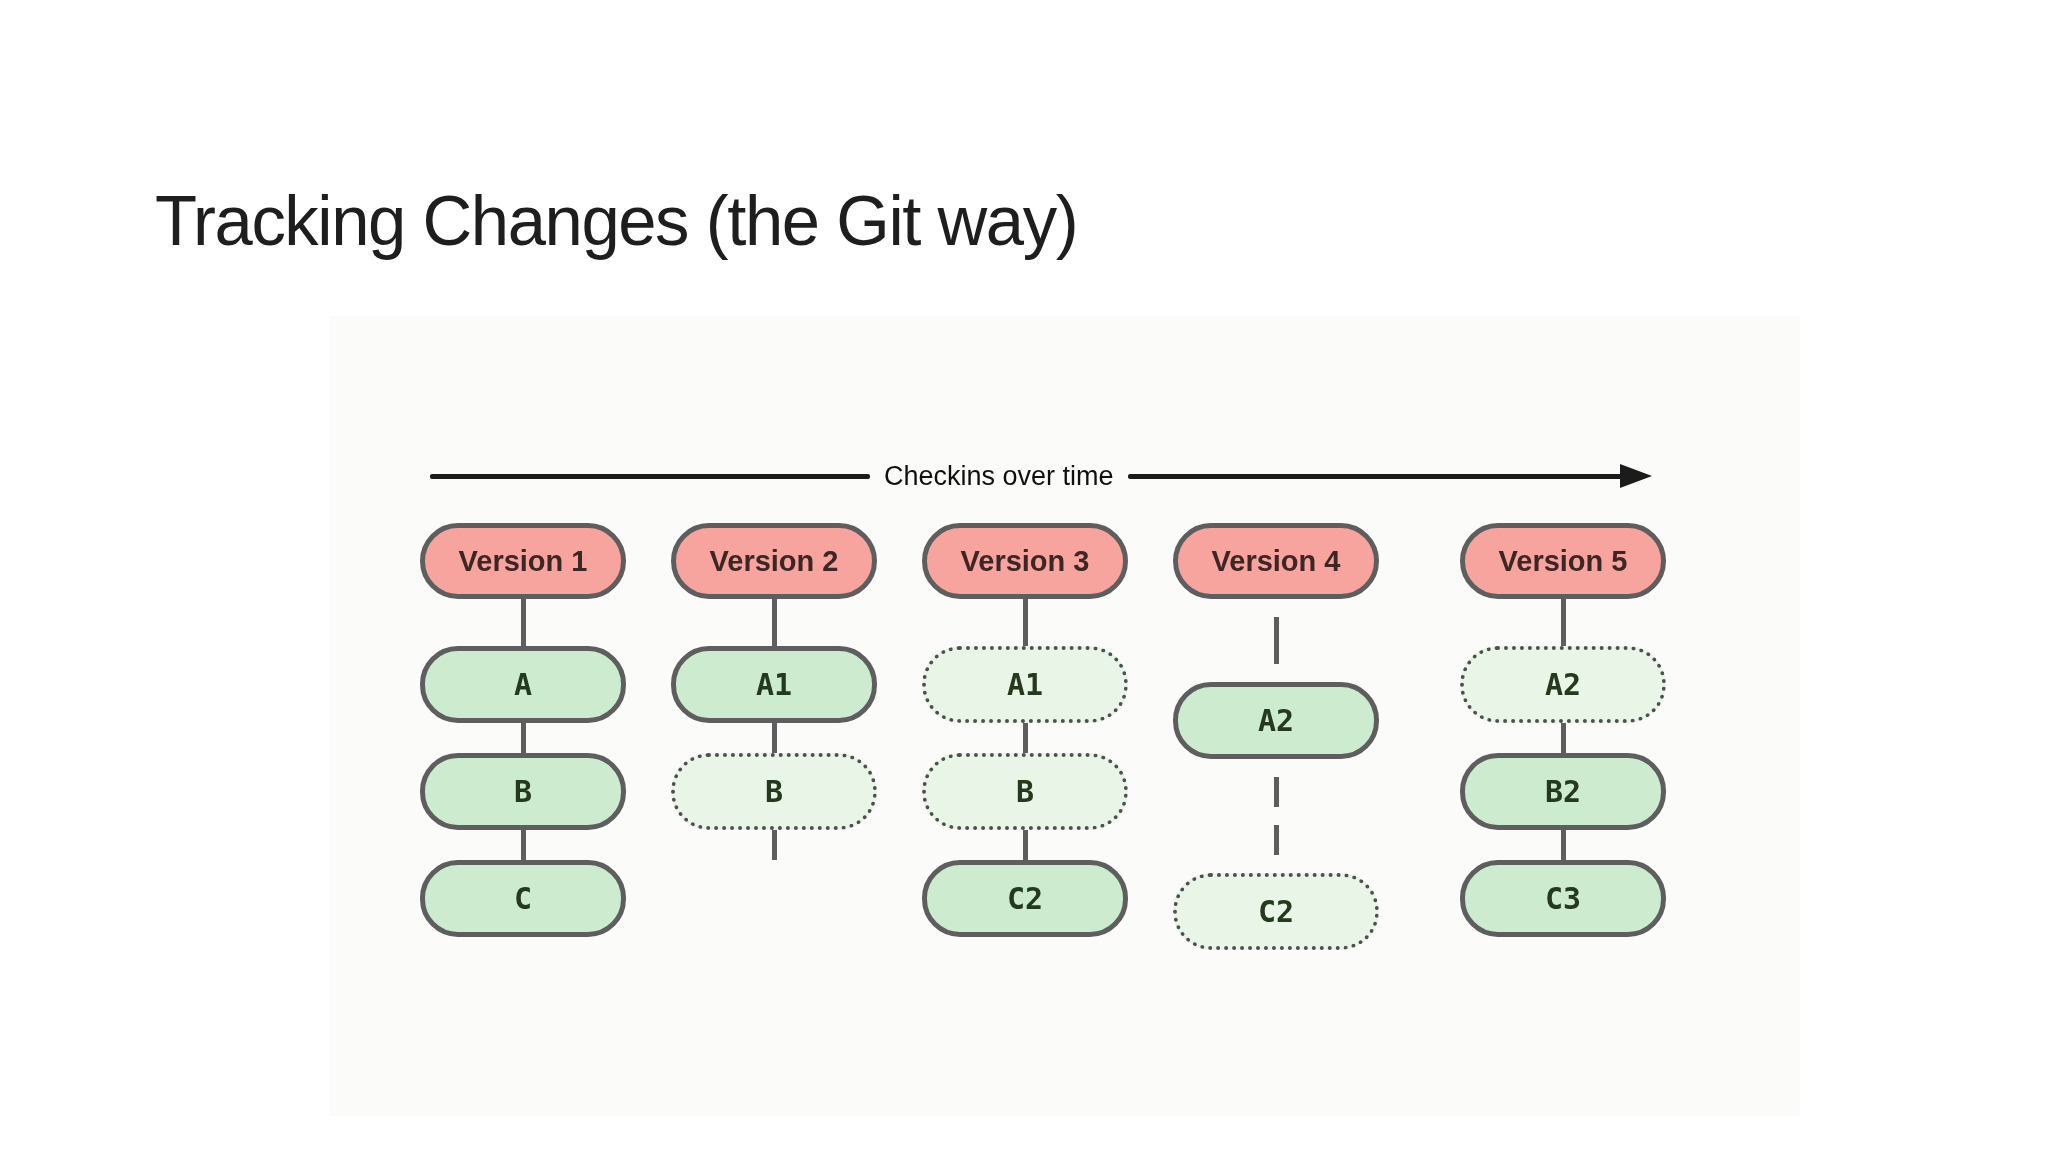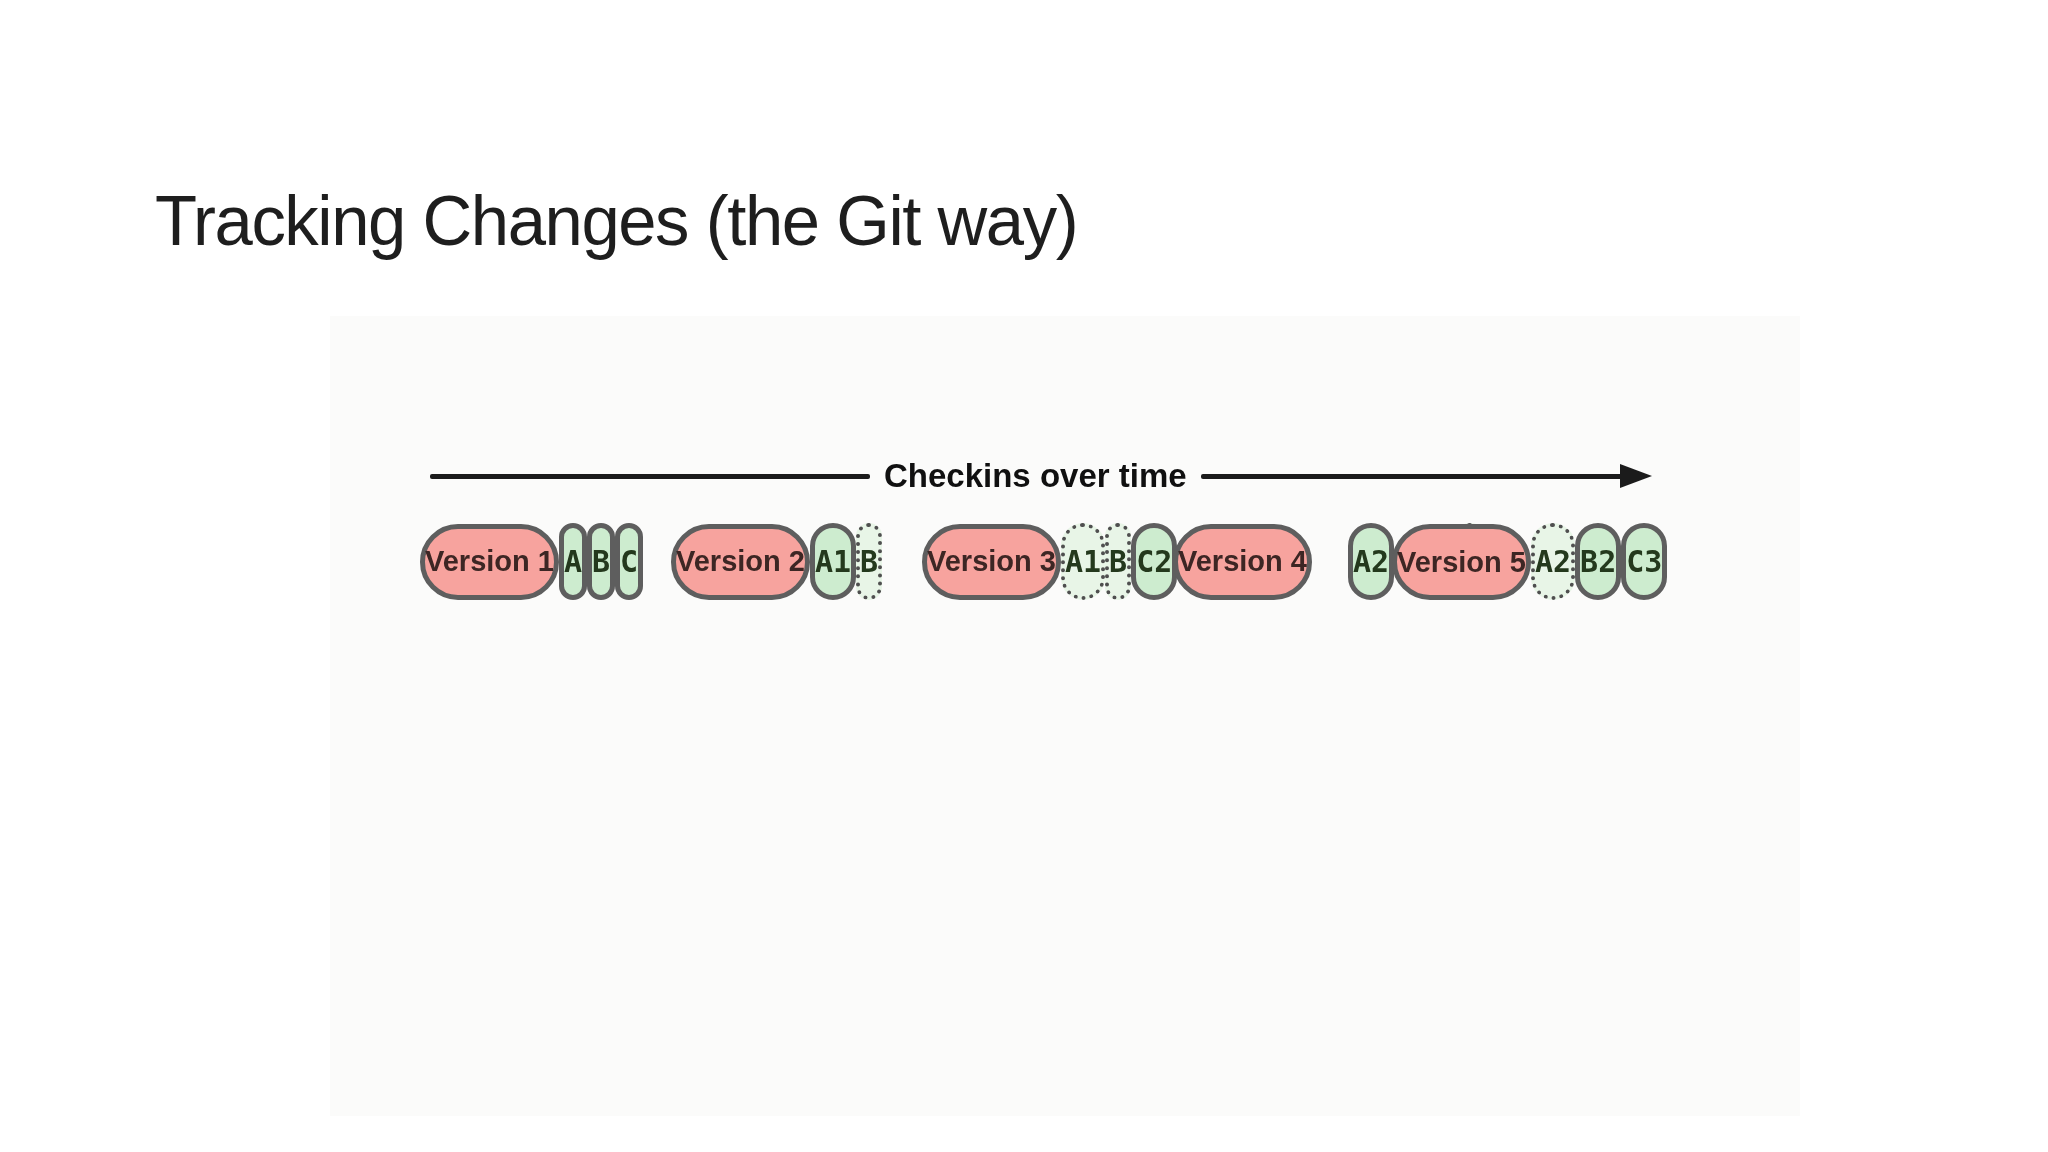--- a/index.html
+++ b/index.html
@@ -48,22 +48,22 @@
   }
   .tl-line {
     height: 5px;
     background: var(--arrow);
     border-radius: 2px;
   }
   .tl-left { width: 440px; }
   .tl-right { flex: 1; position: relative; }
   .tl-label {
     padding: 0 14px;
-    font-weight: 700;
-    font-size: 33px;
+    font-weight: 400;
+    font-size: 27px;
     color: #101010;
     white-space: nowrap;
   }
   .arrowhead {
     position: absolute;
     right: -30px;
     top: 50%;
     transform: translateY(-50%);
     width: 0;
     height: 0;
@@ -77,21 +77,21 @@
     left: 420px;
     top: 475px;
     width: 1212px;
     height: 420px;
   }
   .column {
     position: absolute;
     top: 0;
     width: 206px;
     display: flex;
-    flex-direction: row;
+    flex-direction: column;
     align-items: center;
   }
   .version-box {
     width: 100%;
     height: 76px;
     box-sizing: border-box;
     border: 5px solid var(--border);
     border-radius: 38px;
     background: var(--version-fill);
     color: var(--version-text);
@@ -175,21 +175,21 @@
         <div class="file-box solid">C2</div>
       </div>
       <div class="column" style="left: 753px; gap: 18px;">
         <div class="version-box">Version 4</div>
         <div class="connector v-file"></div>
         <div class="file-box solid">A2</div>
         <div class="connector file-file"></div>
         <div class="connector file-file"></div>
         <div class="file-box dashed">C2</div>
       </div>
-      <div class="column" style="left: 972px; align-items: flex-end;">
+      <div class="column" style="left: 1040px;">
         <div class="version-box">Version 5</div>
         <div class="connector v-file"></div>
         <div class="file-box dashed">A2</div>
         <div class="connector file-file"></div>
         <div class="file-box solid">B2</div>
         <div class="connector file-file"></div>
         <div class="file-box solid">C3</div>
       </div>
     </div>
 </div>

